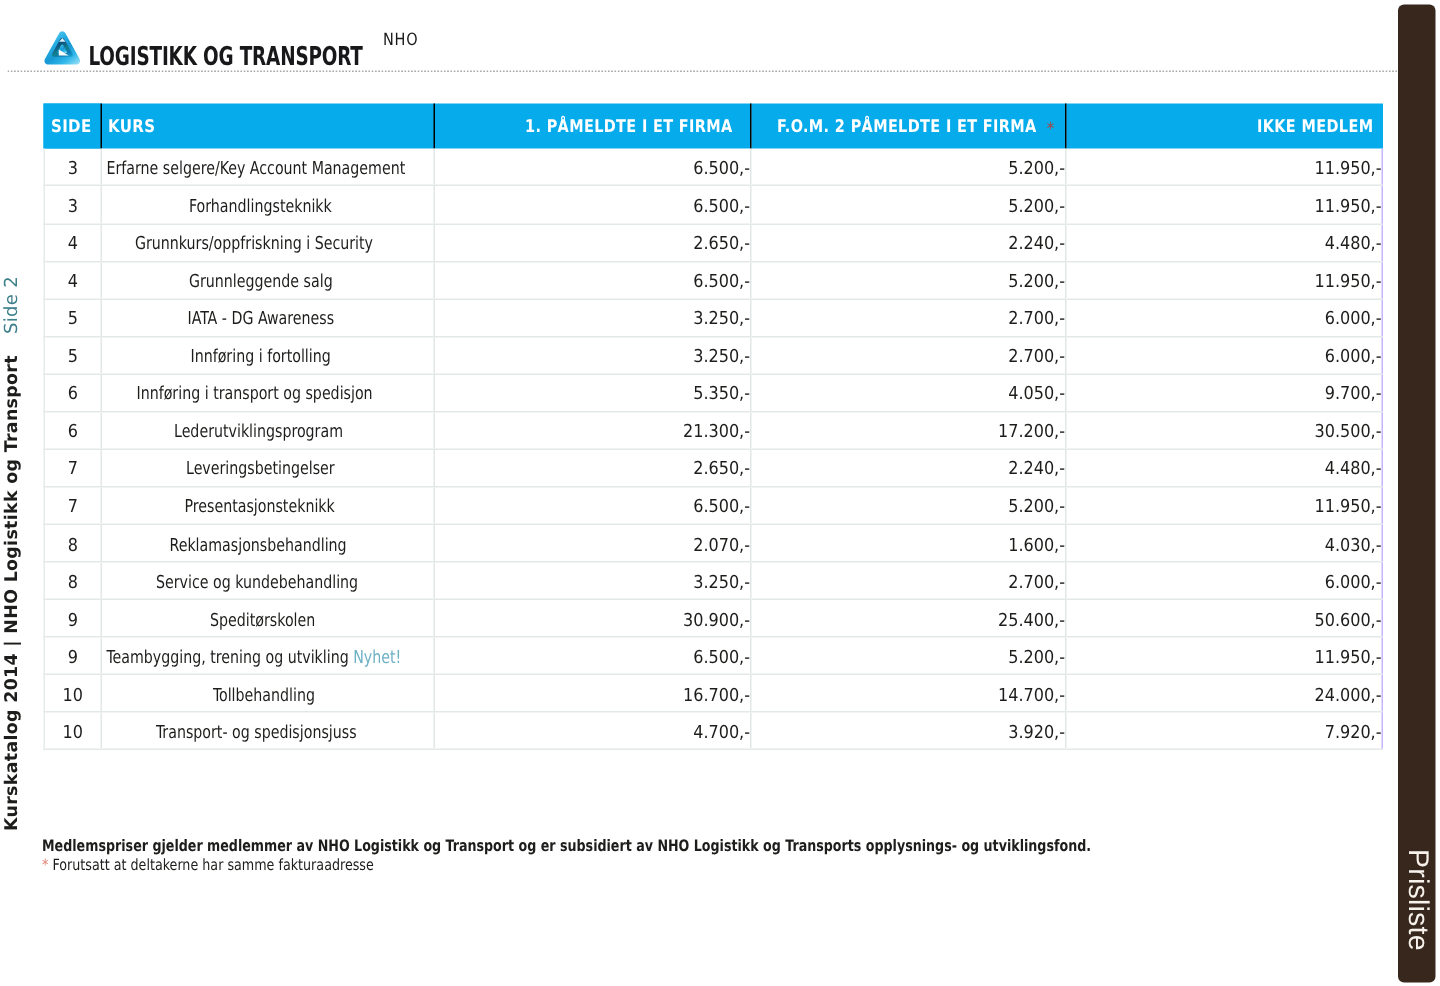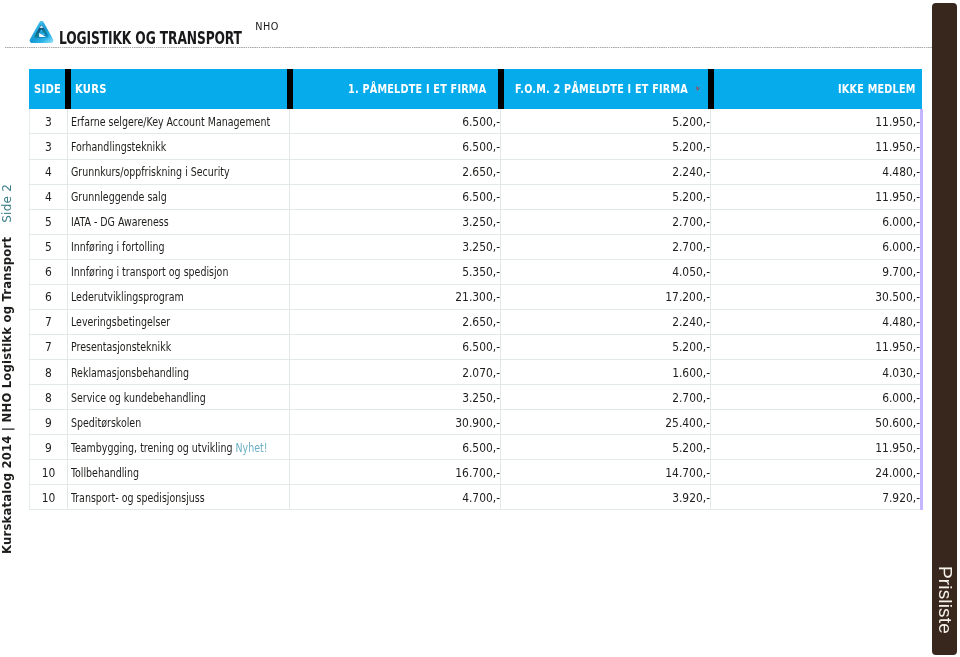--- a/index.html
+++ b/index.html
@@ -29,36 +29,36 @@
         font-family:"DejaVu Sans",sans-serif;font-size:11.6px;letter-spacing:0.22px;}
   .lcap-in{position:absolute;left:-0.5px;bottom:89.5px;transform-origin:0 0;transform:rotate(-90deg) translateZ(0);will-change:transform;
         white-space:nowrap;}
   .lcap b{font-weight:bold;color:#1d1d1b;}
   .lcap .gap{display:inline-block;width:14px;}
   .lcap i{font-style:normal;color:#3d7f8a;font-size:12px;}
 
   
   table.pl{position:absolute;left:29px;top:69.4px;width:892px;border-collapse:collapse;table-layout:fixed;}
   table.pl th{background:#06abec;color:#fff;font-family:"DejaVu Sans Condensed","DejaVu Sans",sans-serif;font-weight:bold;font-size:11.6px;
-     letter-spacing:0.25px;height:40px;padding:0;vertical-align:middle;}
+     letter-spacing:0.25px;height:30px;padding:0;vertical-align:middle;}
   table.pl th.l{text-align:left;padding-left:4px;}
   table.pl th:first-child{border-left:1px solid #06abec;margin-left:-1px;box-shadow:-1px 0 0 #06abec;}
   table.pl th.c{text-align:right;}
   table.pl th span{display:inline-block;transform:scaleX(0.96);transform-origin:left center;}
   table.pl th.c span{transform:scaleX(0.925);}
   table.pl th span.hast{color:#a8453e;font-size:11px;font-weight:normal;transform:none;position:relative;top:1px;left:-7px;}
-  table.pl th+th{border-left:6px solid #000000;margin-left:28px;}
+  table.pl th+th{border-left:1px solid #000000;margin-left:28px;}
   table.pl td{height:24.06px;line-height:24.06px;font-family:"DejaVu Sans Condensed","DejaVu Sans",sans-serif;font-size:11.9px;color:#1d1d1b;
      padding:0;vertical-align:middle;border-bottom:1px solid #e3e9e8;}
   table.pl td>span,table.pl td.side,table.pl td.num{position:relative;top:0.5px;}
   table.pl td+td{border-left:1px solid #e1e8e7;}
   table.pl td:first-child{border-left:1px solid #e6ecec;}
-  table.pl td:last-child{border-right:3px solid #c4b5fd;}
+  table.pl td:last-child{border-right:1px solid #c4b5fd;}
   table.pl td.side{text-align:center;}
-  table.pl td.kurs{text-align:left;padding-left:3px;white-space:nowrap;}
+  table.pl td.kurs{text-align:center;padding-left:3px;white-space:nowrap;}
   table.pl td.kurs>span.sx{display:inline-block;transform:scaleX(0.885);transform-origin:left center;}
   table.pl td.num{text-align:right;}
   .nyhet{color:#6cb0c4;}
 
   
   .foot{position:absolute;left:28px;top:558px;font-family:"DejaVu Sans Condensed","DejaVu Sans",sans-serif;}
   .foot .f1{font-weight:bold;font-size:10.6px;color:#1d1d1b;white-space:nowrap;line-height:12px;transform:scaleX(0.886);transform-origin:left center;}
   .foot .f2{font-size:10.3px;color:#1d1d1b;white-space:nowrap;line-height:12px;margin-top:1px;transform:scaleX(0.915);transform-origin:left center;}
   .foot .f2 .ast{color:#e08070;}
 </style>
@@ -240,14 +240,18 @@
         <tr>
           <td class="side">10</td>
           <td class="kurs"><span class="sx"><span>Transport- og spedisjonsjuss</span></span></td>
           <td class="num">4.700,-</td>
           <td class="num">3.920,-</td>
           <td class="num">7.920,-</td>
         </tr>
       </tbody>
   </table>
 
+  <div class="foot">
+    <div class="f1">Medlemspriser gjelder medlemmer av NHO Logistikk og Transport og er subsidiert av NHO Logistikk og Transports opplysnings- og utviklingsfond.</div>
+    <div class="f2"><span class="ast">*</span> <span>Forutsatt at deltakerne har samme fakturaadresse</span></div>
+  </div>
 
 </div>
 
 </body></html>

